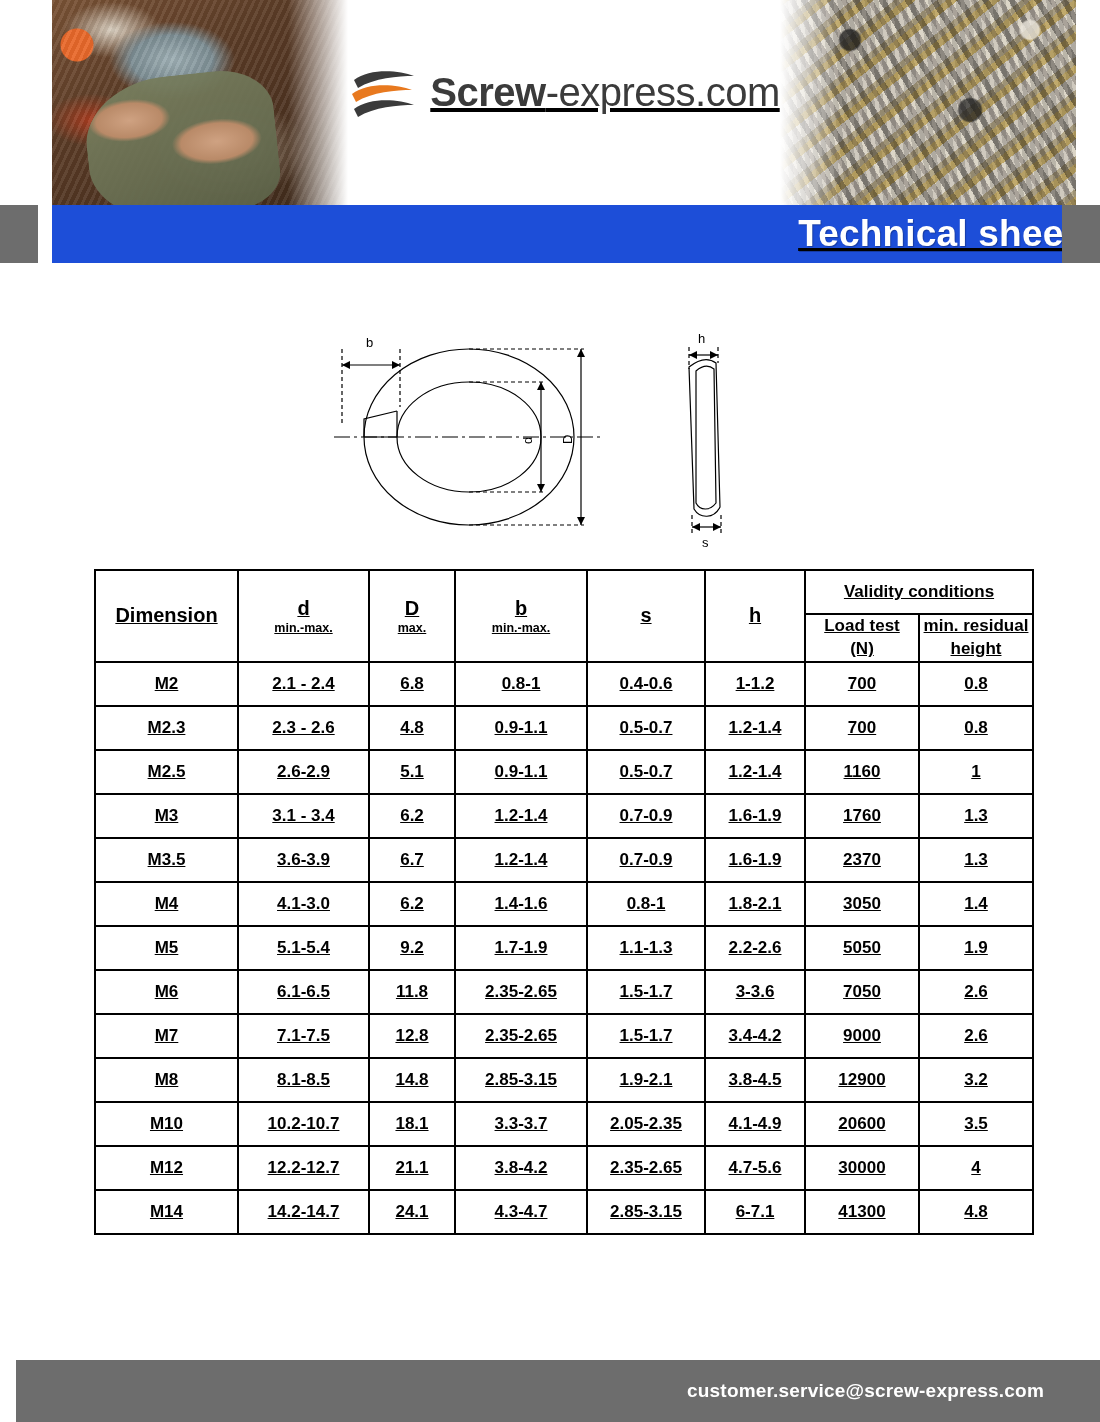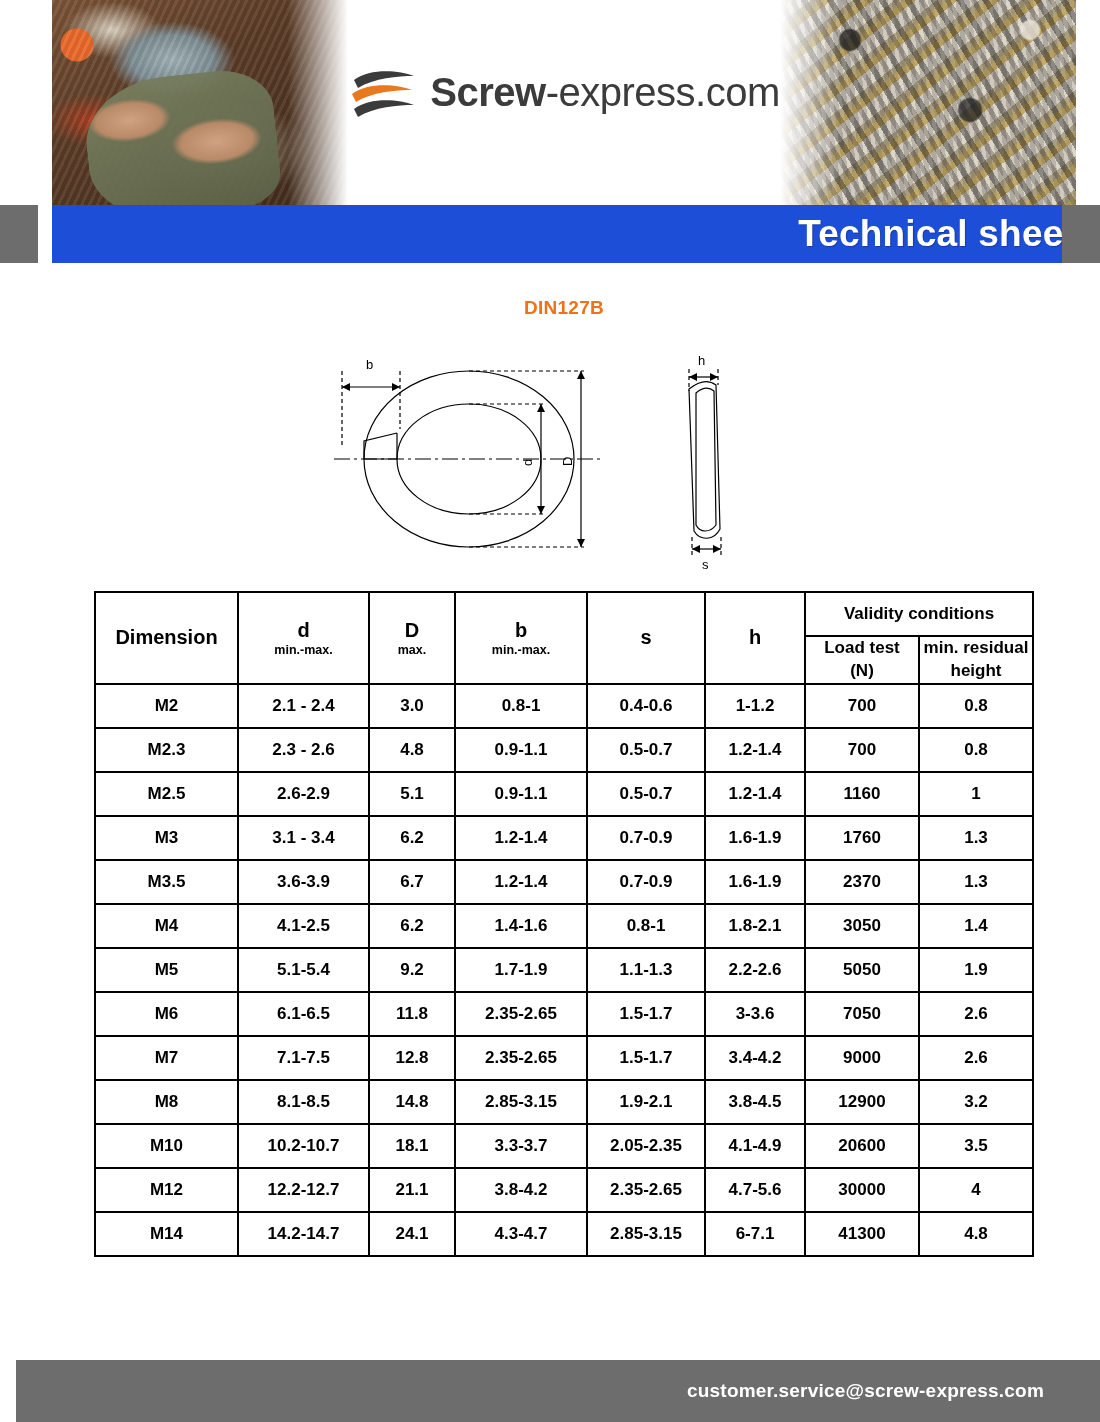--- a/index.html
+++ b/index.html
@@ -17,20 +17,21 @@
   }
 
   
   .page {
     position: relative;
     width: 1100px;
     height: 1422px;
     background: #fff;
     box-sizing: border-box;
     padding: 0 52px;
+    text-decoration: underline;
   }
   .header-band {
     position: relative;
     width: 1024px;
     height: 205px;
     margin: 0 auto;
     display: flex;
     overflow: hidden;
     background: #fff;
   }
@@ -273,21 +274,20 @@
     </div>
   </div>
 
   <div class="grey-strip-left"></div>
   <div class="grey-strip-right"></div>
   <div class="title-bar">
     <h1>Technical sheet</h1>
   </div>
 
   <div class="content">
-    <div class="din-title">DIN127B</div>
 
     <div class="drawing">
       <svg width="520" height="240" viewBox="0 0 520 240">
         <g stroke="#000" fill="none" stroke-width="1.2">
 
           <ellipse cx="165" cy="130" rx="105" ry="88"></ellipse>
           <ellipse cx="165" cy="130" rx="72" ry="55"></ellipse>
 
           <path d="M60 130 L60 112 L93 104"></path>
           <path d="M60 130 L93 130"></path>
@@ -381,21 +381,21 @@
           <th class="validity-sub">
             <div>min. residual</div>
             <div>height</div>
           </th>
         </tr>
       </thead>
       <tbody id="spec-body">
           <tr>
             <td>M2</td>
             <td>2.1 - 2.4</td>
-            <td>3.0</td>
+            <td>6.8</td>
             <td>0.8-1</td>
             <td>0.4-0.6</td>
             <td>1-1.2</td>
             <td>700</td>
             <td>0.8</td>
           </tr>
           <tr>
             <td>M2.3</td>
             <td>2.3 - 2.6</td>
             <td>4.8</td>
@@ -430,21 +430,21 @@
             <td>3.6-3.9</td>
             <td>6.7</td>
             <td>1.2-1.4</td>
             <td>0.7-0.9</td>
             <td>1.6-1.9</td>
             <td>2370</td>
             <td>1.3</td>
           </tr>
           <tr>
             <td>M4</td>
-            <td>4.1-2.5</td>
+            <td>4.1-3.0</td>
             <td>6.2</td>
             <td>1.4-1.6</td>
             <td>0.8-1</td>
             <td>1.8-2.1</td>
             <td>3050</td>
             <td>1.4</td>
           </tr>
           <tr>
             <td>M5</td>
             <td>5.1-5.4</td>

